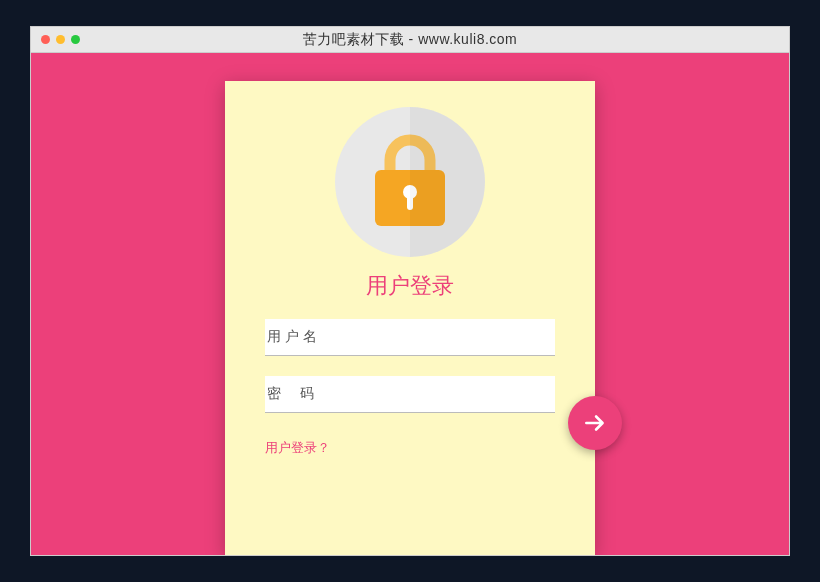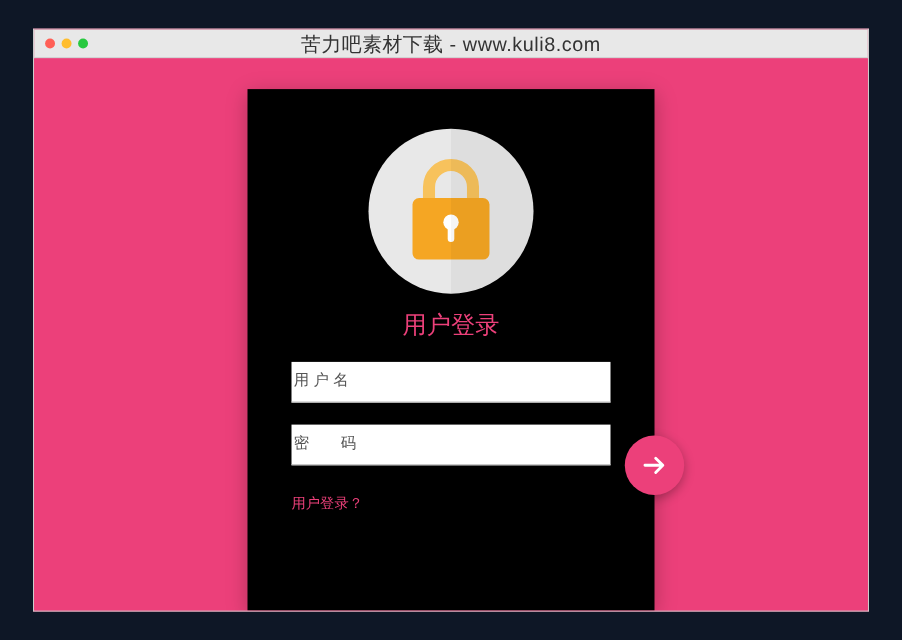--- a/index.html
+++ b/index.html
@@ -36,37 +36,37 @@
       gap: 6px;
       position: absolute;
       left: 10px;
     }
     .dot { width: 9px; height: 9px; border-radius: 50%; }
     .dot.red { background: #ff5f56; }
     .dot.yellow { background: #ffbd2e; }
     .dot.green { background: #27c93f; }
     .title-text {
       margin: 0 auto;
-      font-size: 18px;
+      font-size: 14px;
       color: #333;
       letter-spacing: 0.5px;
     }
     .viewport {
       flex: 1;
       background: #ec407a;
       display: flex;
       justify-content: center;
       padding-top: 28px;
       position: relative;
     }
     .login-card {
       width: 370px;
-      background: #000000;
+      background: #fef9c3;
       box-shadow: 0 4px 18px rgba(0,0,0,0.25);
-      padding: 36px 40px 20px 40px;
+      padding: 26px 40px 20px 40px;
       position: relative;
     }
     .lock-wrap {
       display: flex;
       justify-content: center;
       margin-bottom: 14px;
     }
     .lock-circle {
       width: 150px;
       height: 150px;
@@ -96,21 +96,21 @@
     }
     .field {
       border: none;
       border-bottom: 1px solid #bbb;
       width: 100%;
       font-size: 14px;
       padding: 10px 2px;
       outline: none;
       color: #333;
       margin-bottom: 20px;
-      font-family: Liberation Mono, monospace;
+      font-family: Liberation Serif, serif;
       letter-spacing: 2px;
     }
     .field::placeholder { color: #555; letter-spacing: 4px; }
     .forgot {
       color: #ec407a;
       font-size: 13px;
       text-decoration: none;
       display: inline-block;
       margin-top: 6px;
     }

